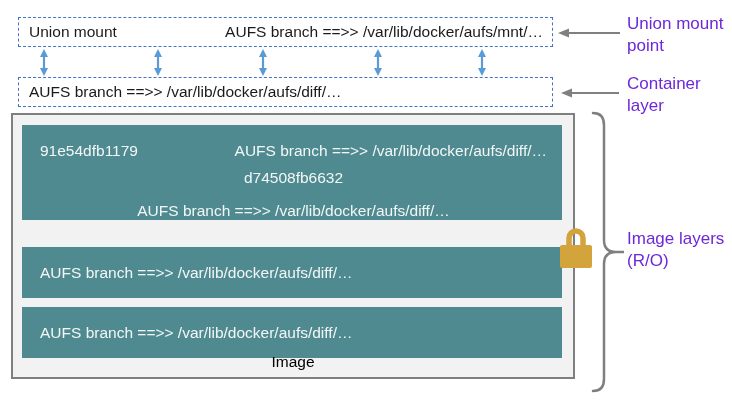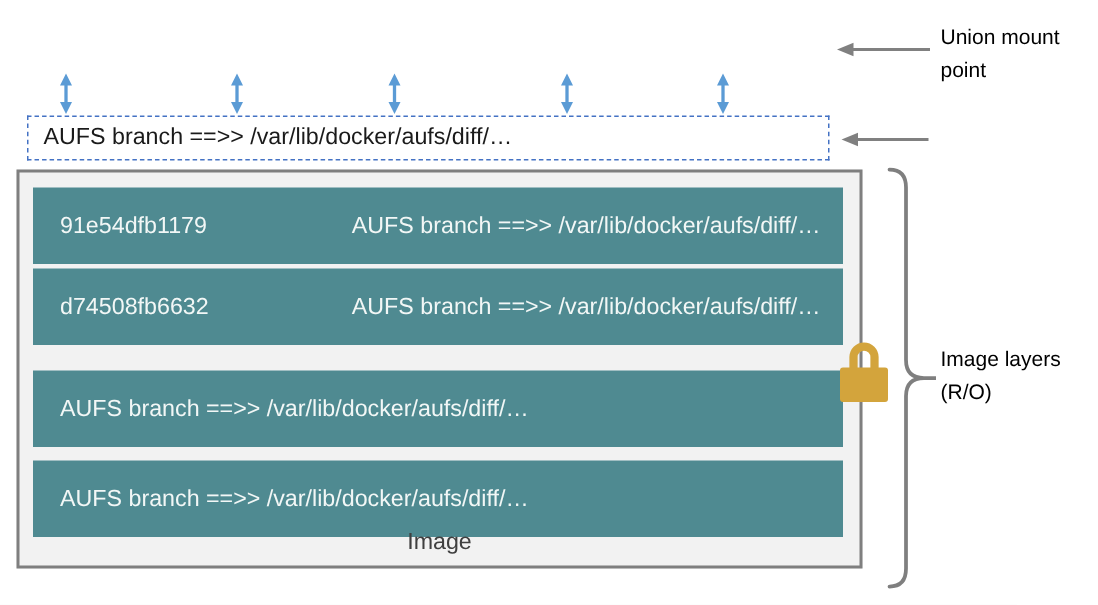--- a/index.html
+++ b/index.html
@@ -21,44 +21,48 @@
     position:absolute;left:11px;top:113px;width:564px;height:266px;
     background:#F2F2F2;border:2px solid #7F7F7F;box-sizing:border-box;
   }
   .layer-row{
     position:absolute;left:9px;width:540px;height:51px;
     background:#4F8A91;color:#F2F7F6;font-size:15.5px;
     display:flex;align-items:center;justify-content:space-between;
     padding:0 15px 0 18px;box-sizing:border-box;
   }
   .layer-row.r0{top:10px;}
-  .layer-row.r1{top:64px;}
+  .layer-row.r1{top:54px;flex-direction:column;}
   .layer-row.r2{top:132px;}
   .layer-row.r3{top:192px;}
   .image-label{
     position:absolute;left:0;right:0;bottom:6px;text-align:center;
-    font-size:15.5px;color:#404040;
+    font-size:15.5px;color:#000000;
   }
   .lock{position:absolute;left:556px;top:220px;}
   .brace{position:absolute;left:588px;top:111px;}
   .gray-arrow{position:absolute;}
   .gray-arrow.a1{left:556px;top:26px;}
   .gray-arrow.a2{left:559px;top:86px;}
   .side-label{
-    position:absolute;left:627px;font-size:14px;line-height:22px;color:#000000;
+    position:absolute;left:627px;font-size:17px;line-height:22px;color:#6d28d9;
   }
   .side-label.l1{top:13px;width:100px;}
   .side-label.l2{top:73px;width:82px;}
   .side-label.l3{top:228px;width:110px;}
 </style>
 </head>
 <body>
 
 <div class="canvas">
 
+  <div class="dashed-box union">
+    <span>Union mount</span>
+    <span>AUFS branch ==&gt;&gt; /var/lib/docker/aufs/mnt/…</span>
+  </div>
 
   <svg class="blue-arrows" width="560" height="30">
     <g fill="#5B9BD5" stroke="#5B9BD5">
       <g transform="translate(44,0)">
           <line x1="0" y1="8" x2="0" y2="21" stroke-width="2.2"></line>
           <polygon points="-4,9 4,9 0,1" stroke="none"></polygon>
           <polygon points="-4,20 4,20 0,28" stroke="none"></polygon>
         </g>
       <g transform="translate(158,0)">
           <line x1="0" y1="8" x2="0" y2="21" stroke-width="2.2"></line>
@@ -117,15 +121,16 @@
   <svg class="gray-arrow a1" width="66" height="14">
     <line x1="12" y1="7" x2="64" y2="7" stroke="#808080" stroke-width="2"></line>
     <polygon points="2,7 13,2.5 13,11.5" fill="#808080"></polygon>
   </svg>
   <svg class="gray-arrow a2" width="62" height="14">
     <line x1="12" y1="7" x2="60" y2="7" stroke="#808080" stroke-width="2"></line>
     <polygon points="2,7 13,2.5 13,11.5" fill="#808080"></polygon>
   </svg>
 
   <div class="side-label l1">Union mount point</div>
+  <div class="side-label l2">Container layer</div>
   <div class="side-label l3">Image layers (R/O)</div>
 
 </div>
 
 </body></html>

